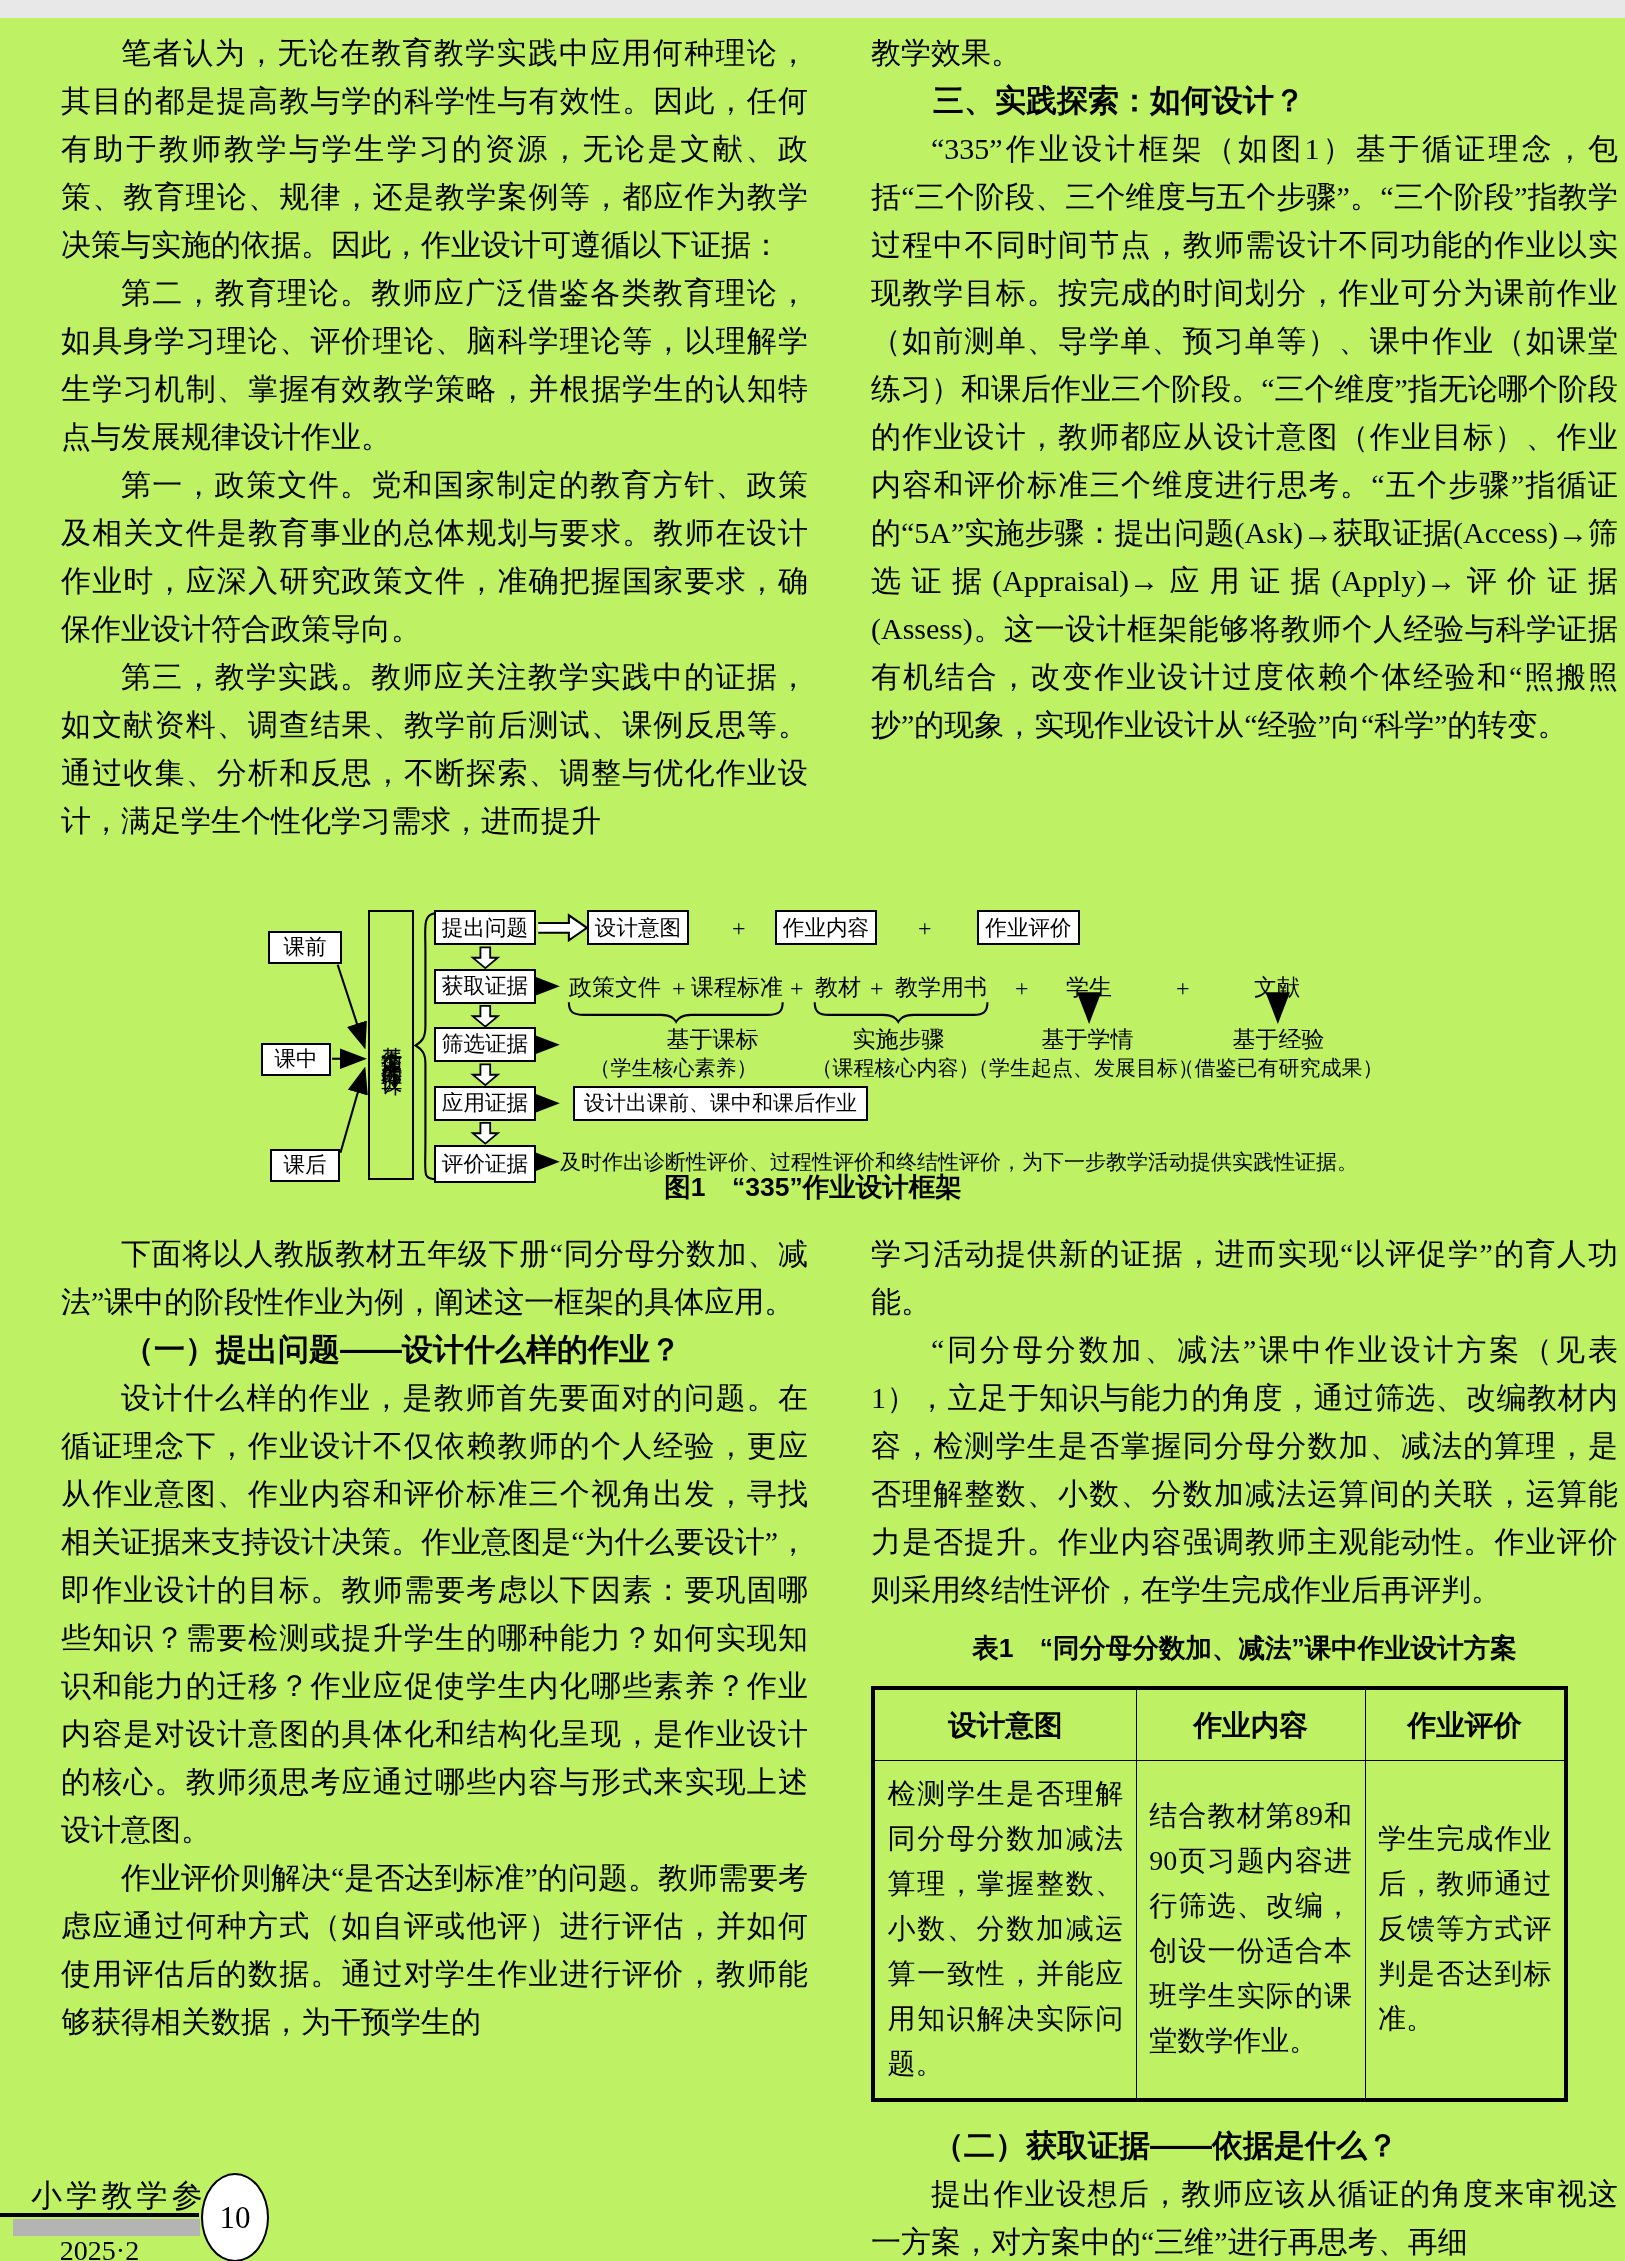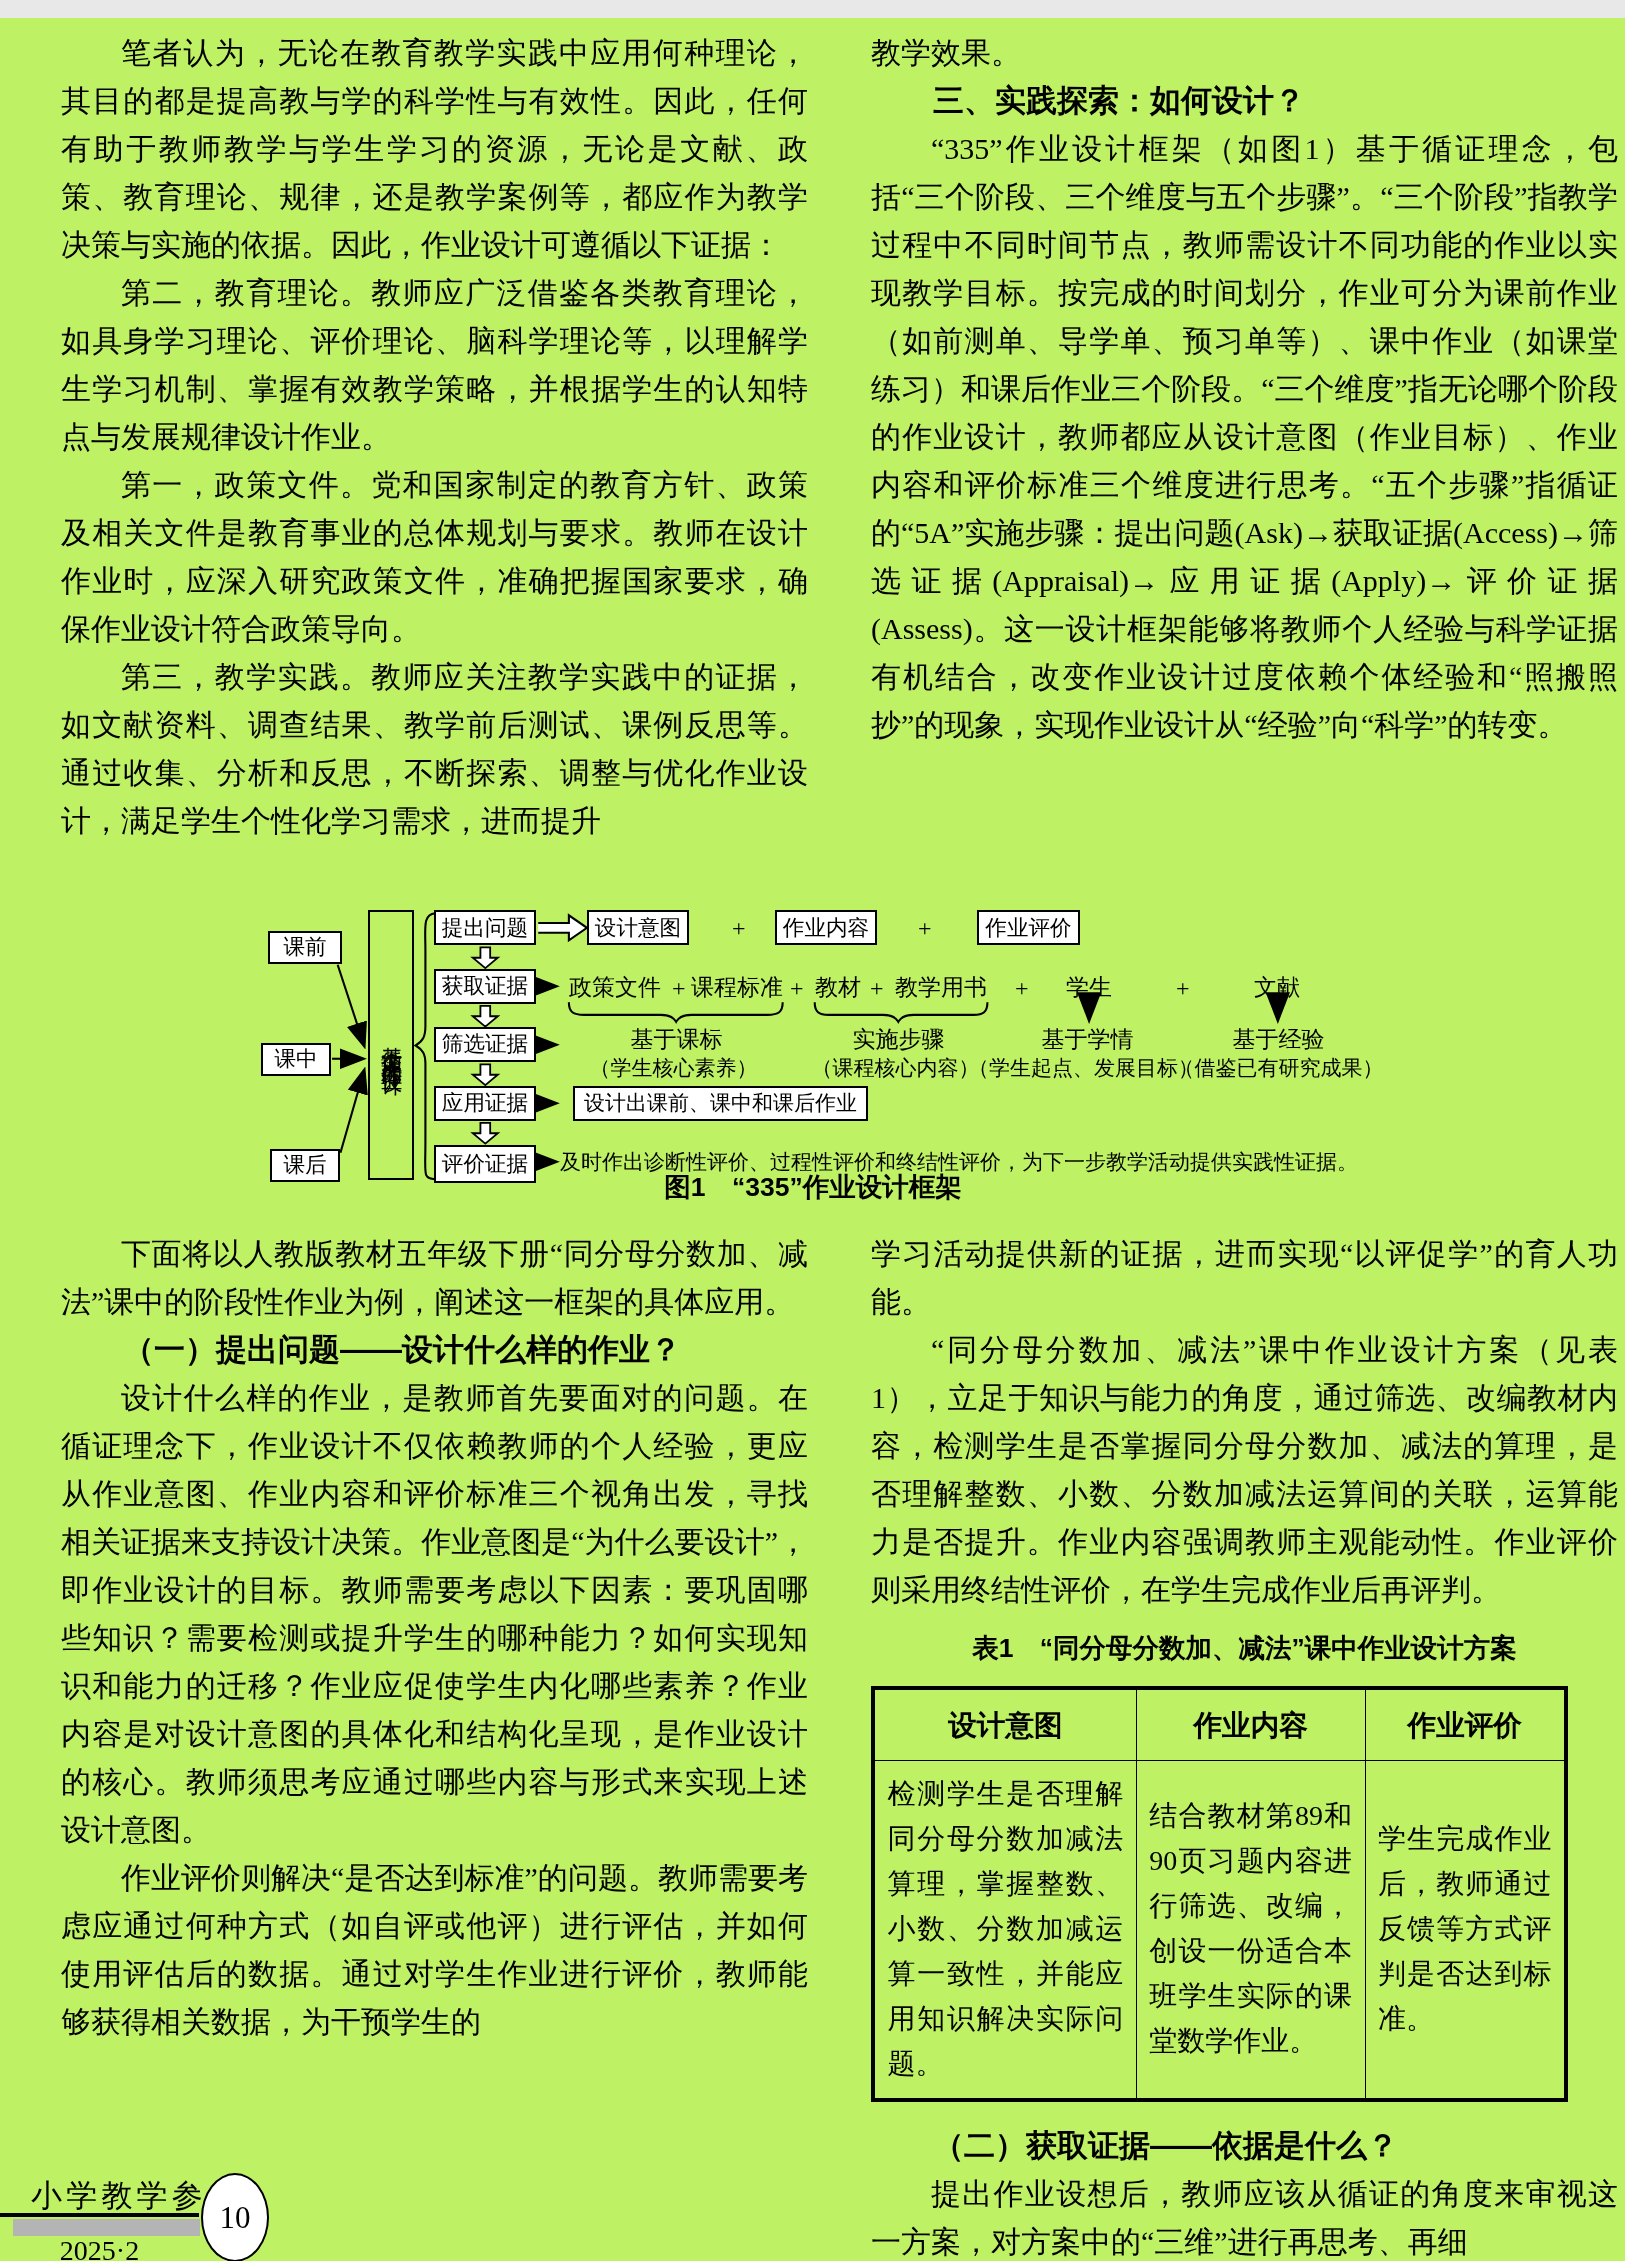--- a/index.html
+++ b/index.html
@@ -179,21 +179,21 @@
     <div class="ftxt" style="left:461px;top:66px;font-size:23px;">课程标准</div>
     <div class="fplus" style="left:560px;top:66px;">+</div>
     <div class="ftxt" style="left:585px;top:66px;font-size:23px;">教材</div>
     <div class="fplus" style="left:640px;top:66px;">+</div>
     <div class="ftxt" style="left:665px;top:66px;font-size:23px;">教学用书</div>
     <div class="fplus" style="left:785px;top:66px;">+</div>
     <div class="ftxt" style="left:836px;top:66px;font-size:23px;">学生</div>
     <div class="fplus" style="left:946px;top:66px;">+</div>
     <div class="ftxt" style="left:1024px;top:66px;font-size:23px;">文献</div>
 
-    <div class="fb" style="left:446px;top:118px;font-size:23px;">基于课标</div>
+    <div class="fb" style="left:446px;top:118px;font-size:23px;padding-left:36px;">基于课标</div>
     <div class="fb sub" style="left:443px;top:148px;">（学生核心素养）</div>
     <div class="fb" style="left:668px;top:118px;font-size:23px;">实施步骤</div>
     <div class="fb sub" style="left:665px;top:148px;">（课程核心内容）</div>
     <div class="fb" style="left:857px;top:118px;font-size:23px;">基于学情</div>
     <div class="fb sub" style="left:853px;top:148px;">（学生起点、发展目标）</div>
     <div class="fb" style="left:1048px;top:118px;font-size:23px;">基于经验</div>
     <div class="fb sub" style="left:1048px;top:148px;">（借鉴已有研究成果）</div>
 
     <div class="bx" style="left:343px;top:177px;width:295px;height:35px;font-size:21px;">
       <span>设计出课前、课中和课后作业</span>

